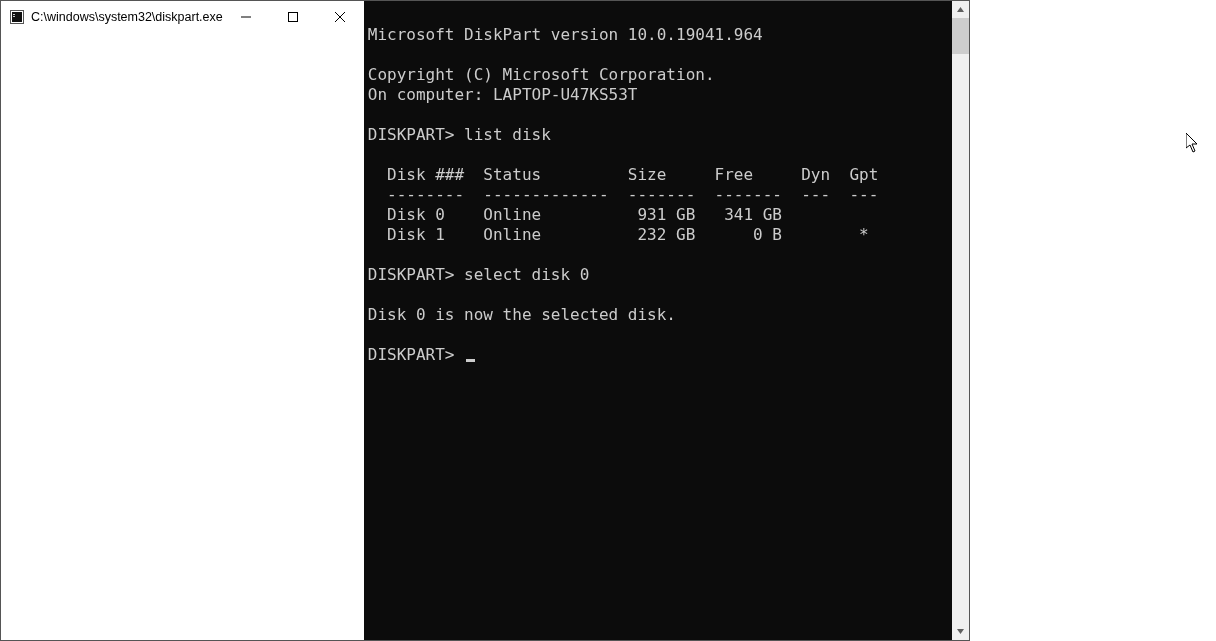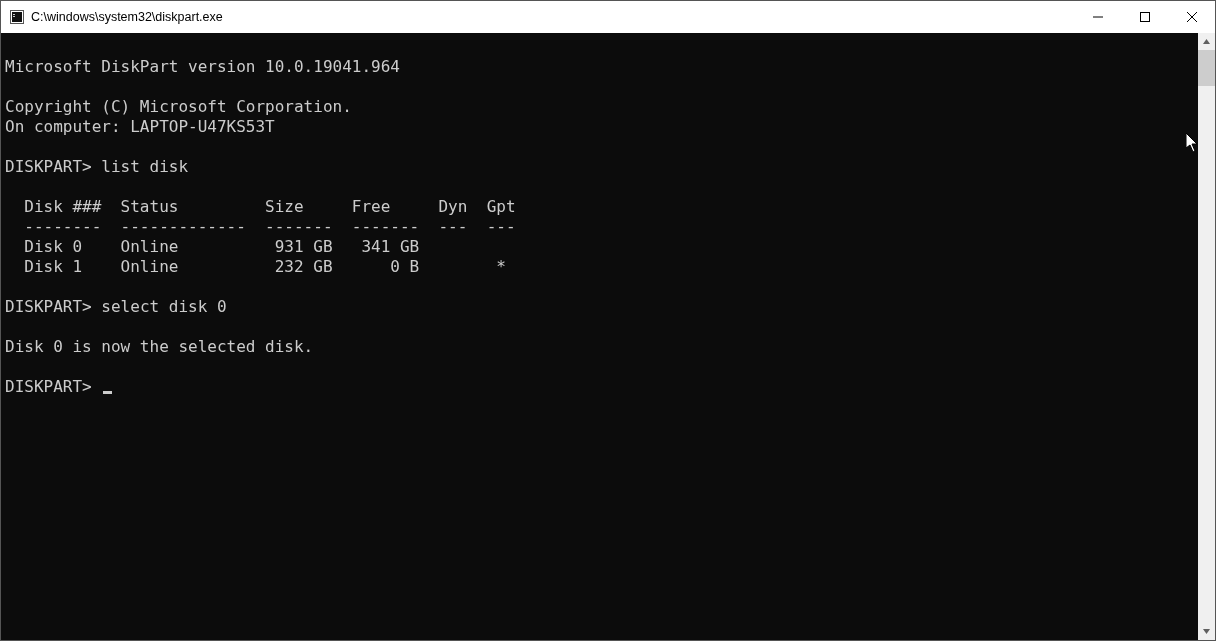--- a/index.html
+++ b/index.html
@@ -1,20 +1,20 @@
 <!DOCTYPE html>
 <html><head>
   <meta charset="utf-8">
   <style>
     * { box-sizing: border-box; margin: 0; padding: 0; }
     html, body { width: 1216px; height: 641px; overflow: hidden; font-family: "Segoe UI", Tahoma, sans-serif; background: #fff; }
     .window {
-      width: 1216px; height: 641px;
+      width: 970px; height: 641px;
       border: 1px solid #555;
-      display: flex; flex-direction: column;
+      display: flex; 
       background: #fff;
     }
     .titlebar {
       height: 32px; flex: 0 0 32px;
       background: #ffffff;
       display: flex; align-items: center;
       padding-left: 8px;
       color: #000;
       font-size: 12.5px;
     }

